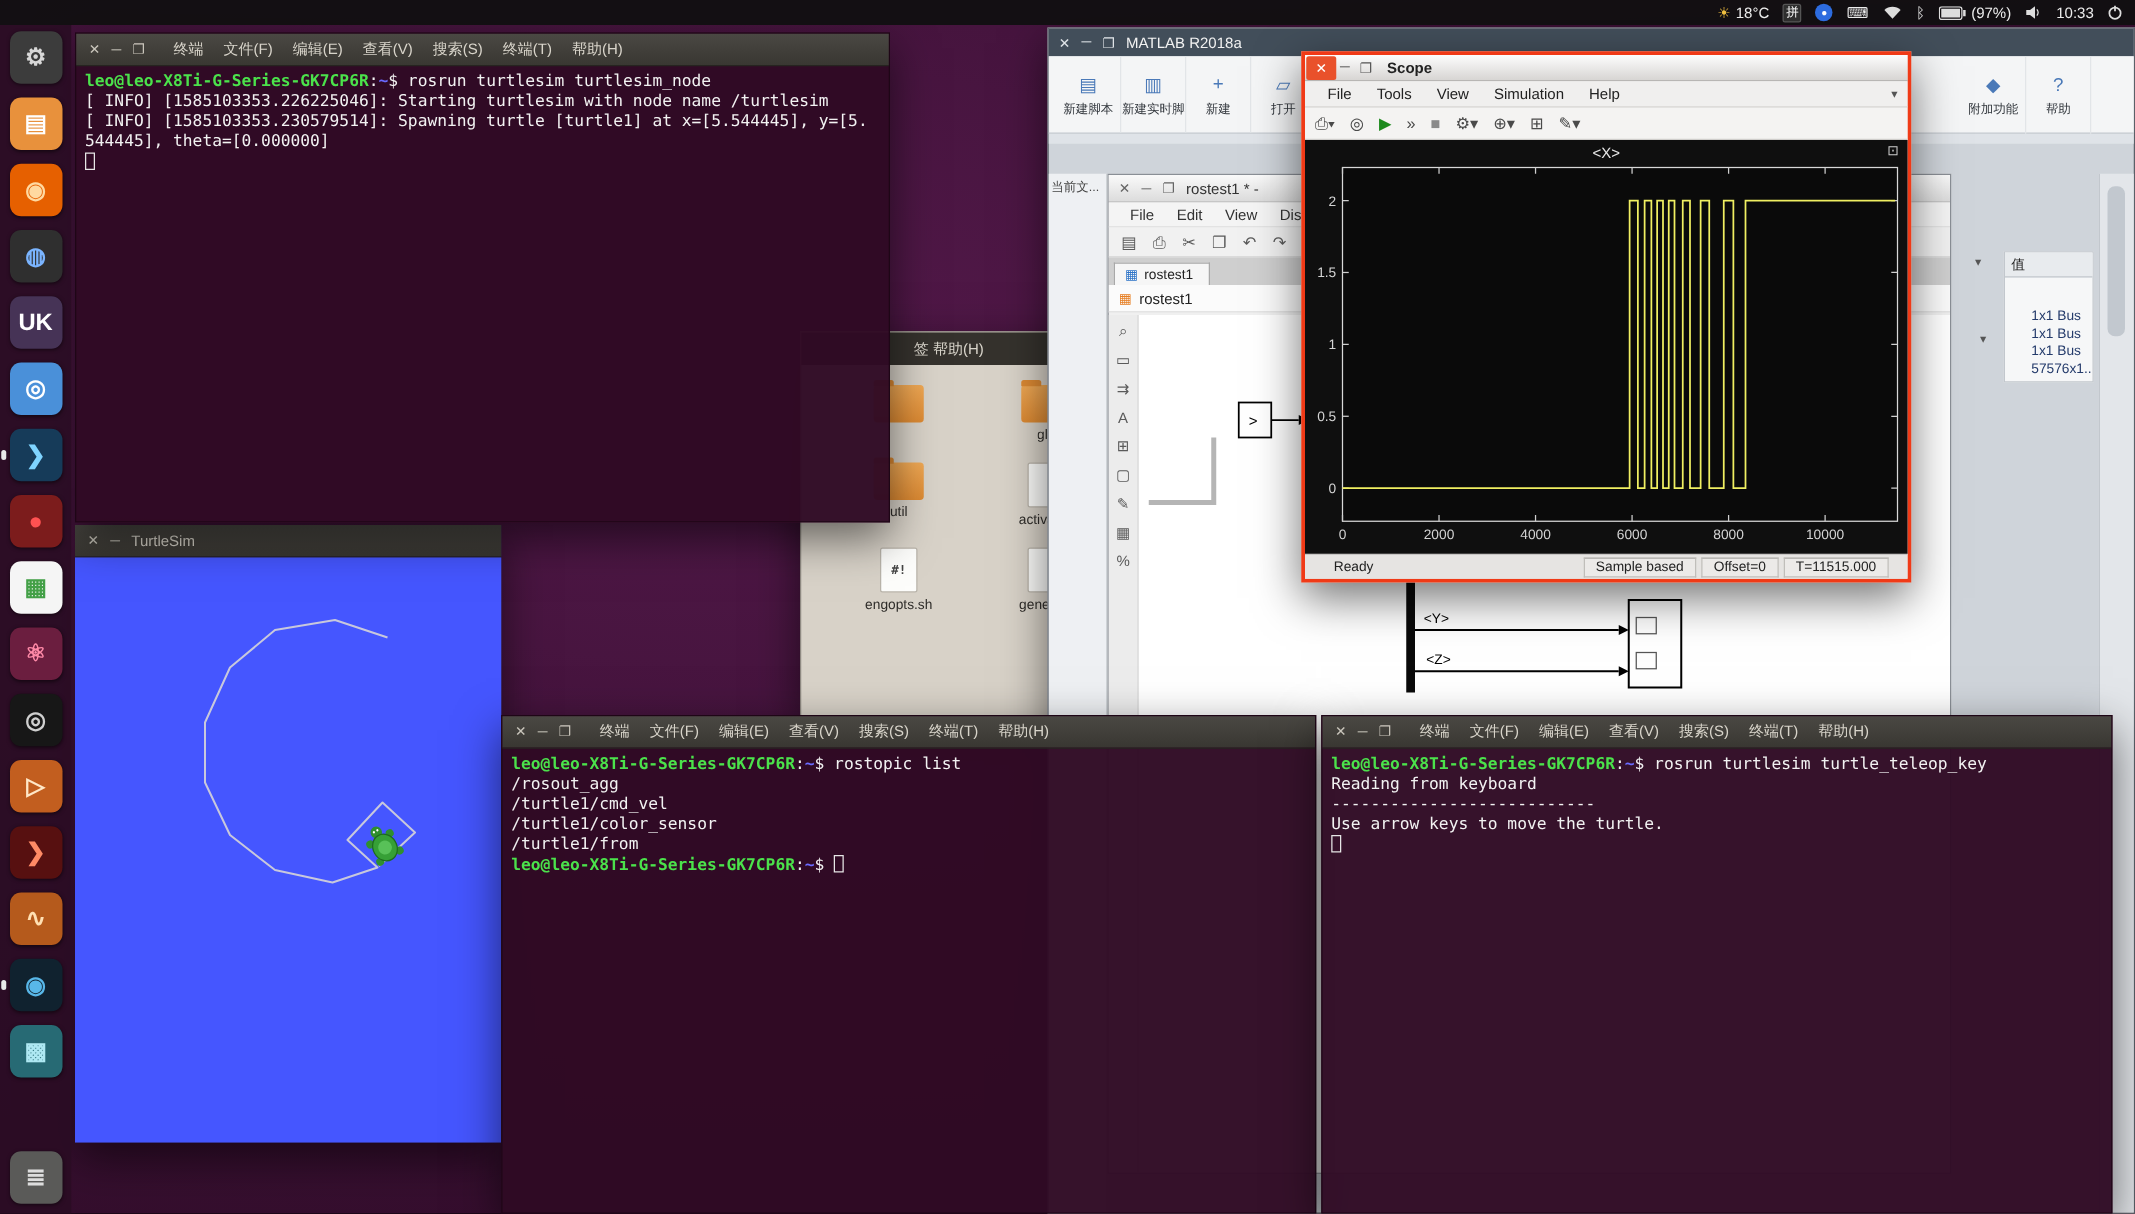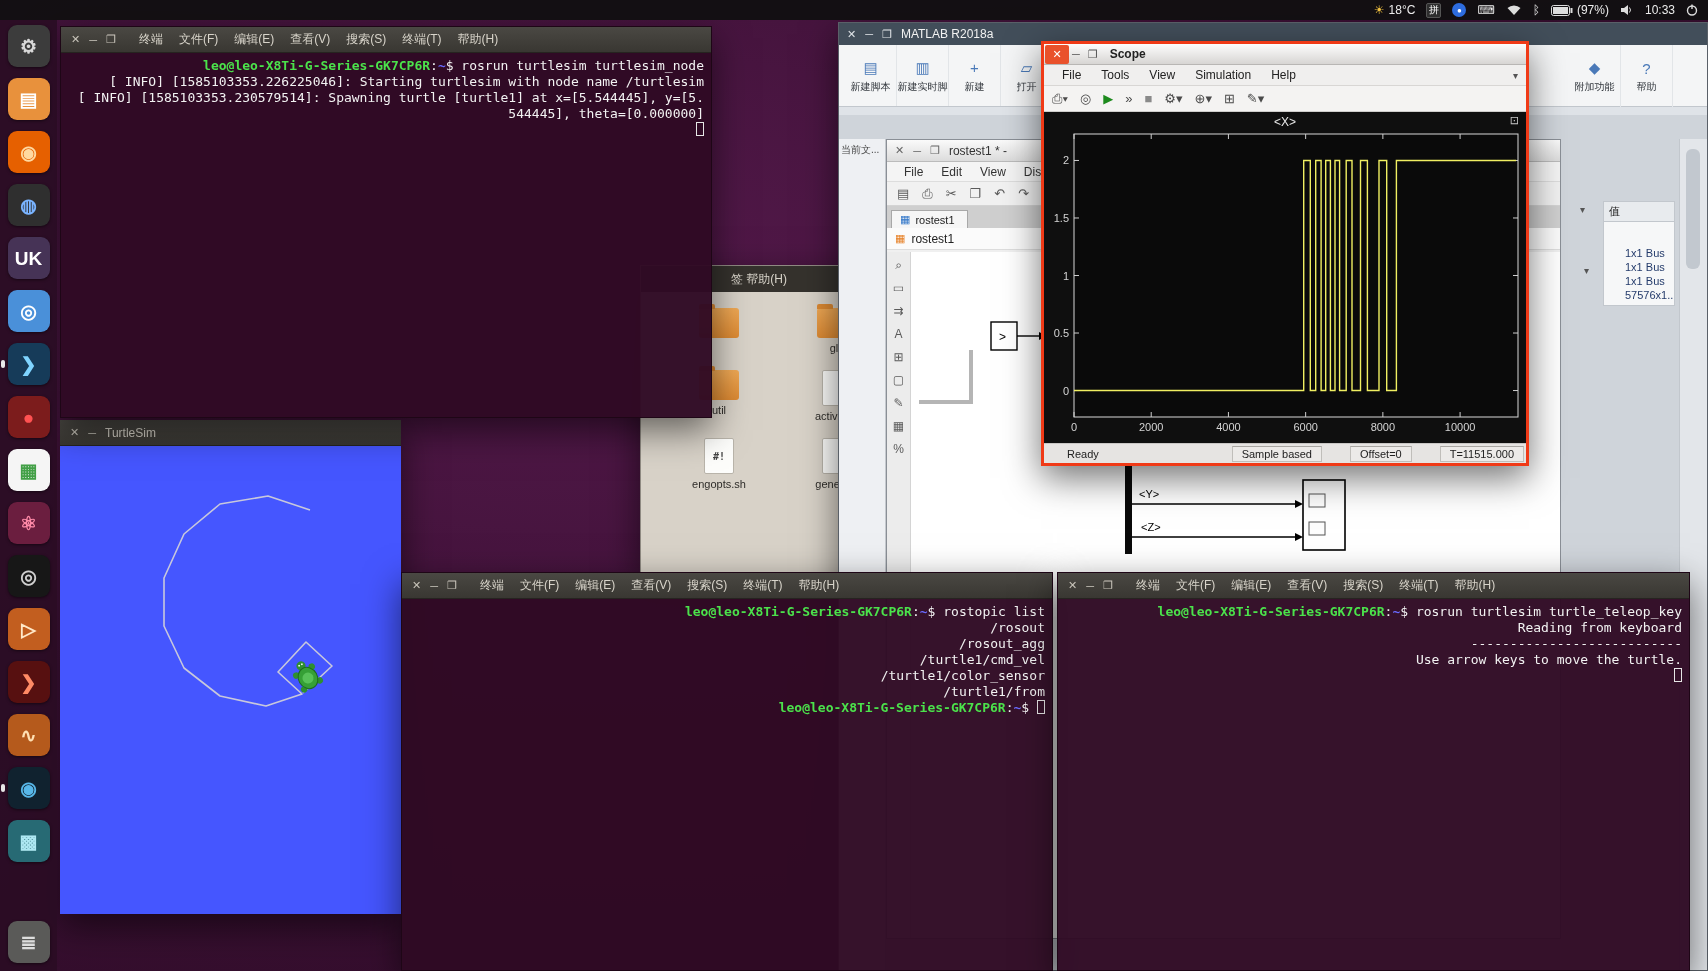--- a/index.html
+++ b/index.html
@@ -30,21 +30,21 @@
   .dock-item.push{margin-top:auto;margin-bottom:0;}
 
   
   .term{background:rgba(48,10,36,.97);border:1px solid #1e0616;}
   .term-bar{height:26px;background:linear-gradient(#4a4843,#393732);display:flex;align-items:center;
     color:#d6d2c8;font-size:12px;padding:0 10px;border-bottom:1px solid #262420;}
   .wb{color:#c9c5bb;font-size:11px;margin-right:9px;cursor:default;}
   .term-menus{display:flex;gap:0;margin-left:6px;}
   .term-menus .tmenu{padding:0 8px;color:#d8d4ca;}
   .term-body{padding:5px 7px;font:13px/16px "DejaVu Sans Mono",monospace;color:#f2f2f2;}
-  .tl{white-space:pre;text-align:right;}
+  .tl{white-space:pre;}
   .c-p{color:#4be24b;font-weight:bold;}
   .c-w{color:#f2f2f2;}
   .c-b{color:#6a6aff;font-weight:bold;}
   .c-cur{display:inline-block;width:8px;height:14px;border:1px solid #e6e6e6;vertical-align:-2px;}
   #term1{left:60px;top:26px;width:652px;height:392px;z-index:25;}
   #term2{left:401px;top:572px;width:652px;height:399px;z-index:30;}
   #term3{left:1057px;top:572px;width:633px;height:399px;z-index:30;}
 
   
   #turtlesim{left:60px;top:420px;width:341px;height:494px;z-index:20;background:#33245c;}
@@ -125,21 +125,21 @@
   .sc-menu{height:21px;background:#f0efee;display:flex;align-items:center;padding-left:8px;border-bottom:1px solid #d8d6d4;position:relative;}
   .sc-menu .menu-item{padding:0 10px;font-size:12px;color:#222;}
   .sc-chevron{position:absolute;right:8px;color:#555;font-size:10px;}
   .sc-tools{height:26px;background:#f4f3f2;border-bottom:1px solid #cfcdcb;display:flex;align-items:center;gap:12px;padding-left:8px;}
   .sc-tools .tbi{font-size:13px;color:#4a4a4a;}
   .sc-plot{position:relative;width:482px;height:331px;background:#0f0f0f;}
   .sc-plot-title{position:absolute;left:0;right:0;top:3px;text-align:center;color:#e8e8e8;font-size:12px;}
   .sc-undock{position:absolute;right:7px;top:2px;color:#c8c8c8;font-size:11px;}
   .sc-status{height:20px;background:#e6e4e2;display:flex;align-items:center;font-size:11px;color:#222;border-top:1px solid #c8c6c4;}
   .sc-ready{padding-left:23px;margin-right:auto;}
-  .sc-segs{display:flex;margin-right:2px;gap:24px;}
+  .sc-segs{display:flex;margin-right:15px;}
   .seg{border:1px solid #c0beba;border-top-color:#a8a6a2;background:#eceae8;padding:1px 9px;margin-left:4px;white-space:nowrap;}
 </style>
 </head>
 <body>
 
 <div id="desktop">
 
   <div id="topbar">
     <span class="tray">
       <span class="sun">☀</span>
@@ -456,21 +456,20 @@
           <span class="tmenu">文件(F)</span>
           <span class="tmenu">编辑(E)</span>
           <span class="tmenu">查看(V)</span>
           <span class="tmenu">搜索(S)</span>
           <span class="tmenu">终端(T)</span>
           <span class="tmenu">帮助(H)</span>
         </span>
     </div>
     <div class="term-body" id="t2b">
         <div class="tl"><span class="c-p">leo@leo-X8Ti-G-Series-GK7CP6R</span><span class="c-w">:</span><span class="c-b">~</span><span class="c-w">$ rostopic list</span></div>
-        <div class="tl"><span class="c-w">/rosout</span></div>
         <div class="tl"><span class="c-w">/rosout_agg</span></div>
         <div class="tl"><span class="c-w">/turtle1/cmd_vel</span></div>
         <div class="tl"><span class="c-w">/turtle1/color_sensor</span></div>
         <div class="tl"><span class="c-w">/turtle1/from</span></div>
         <div class="tl"><span class="c-p">leo@leo-X8Ti-G-Series-GK7CP6R</span><span class="c-w">:</span><span class="c-b">~</span><span class="c-w">$ </span><span class="c-cur"></span></div>
       </div>
   </div>
 
   <div class="win term" id="term3">
     <div class="term-bar">

